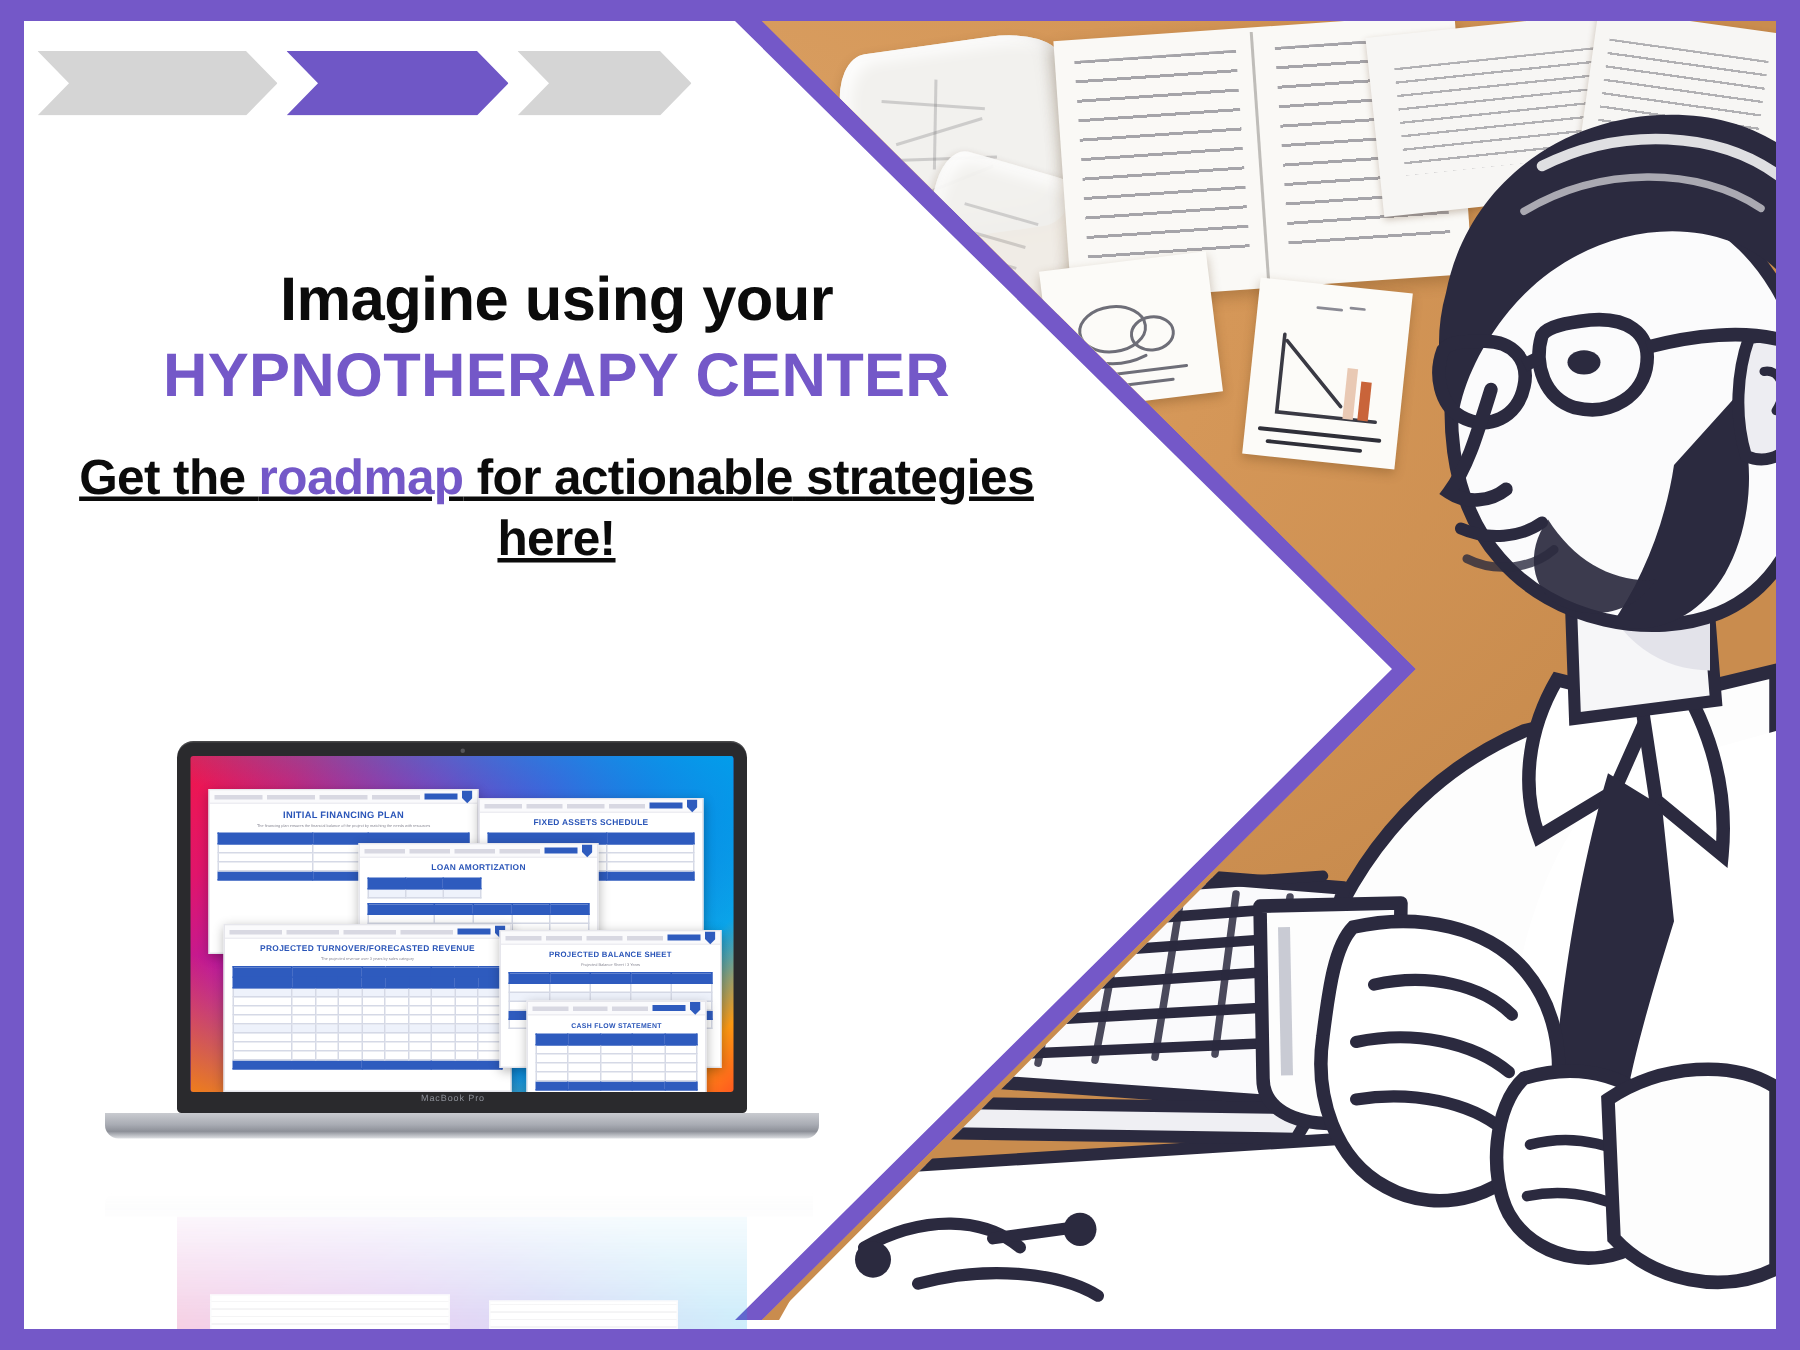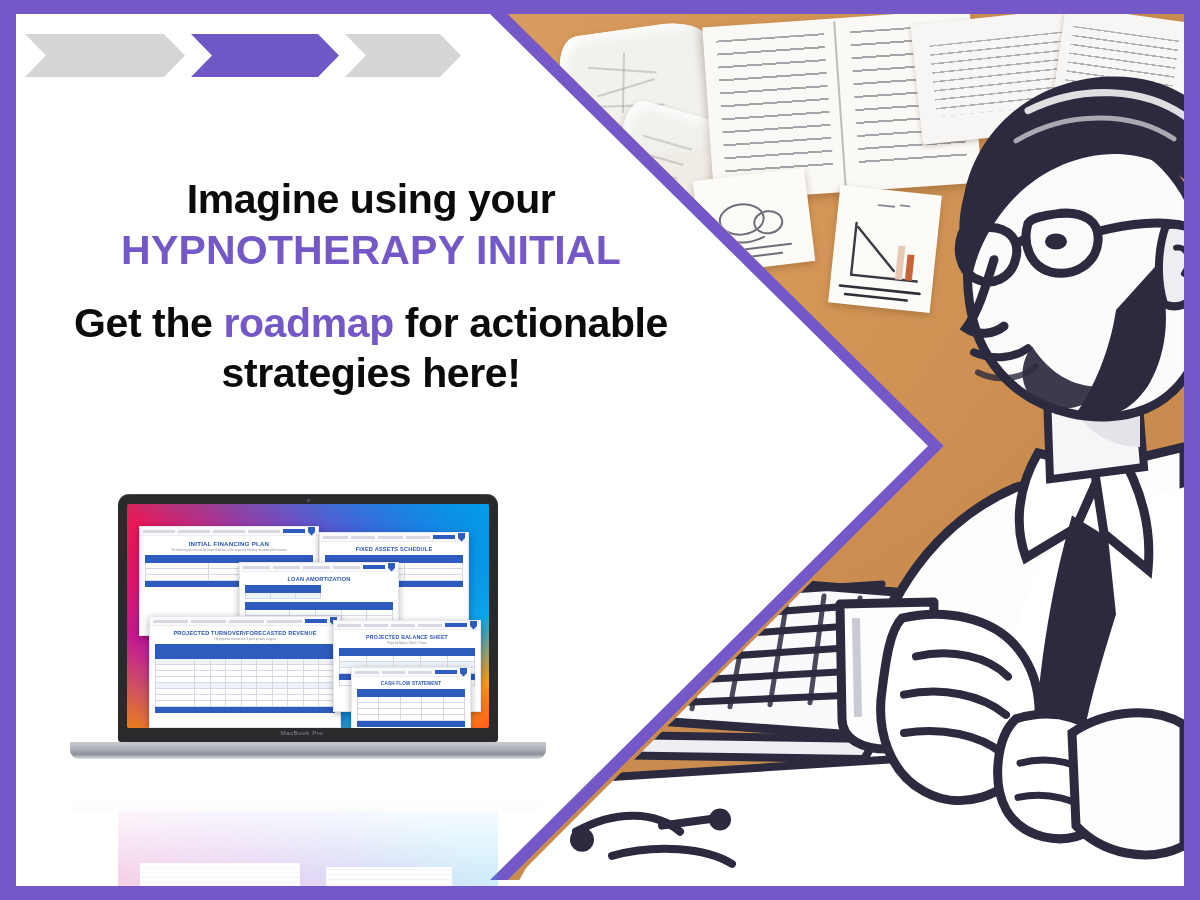--- a/index.html
+++ b/index.html
@@ -130,21 +130,21 @@
     position: absolute; left: 10px; top: 160px; width: 690px;
     text-align: center;
     font-weight: 700;
     color: #0B0B0B;
     letter-spacing: -0.4px;
     line-height: 1.24;
   }
   .headline .l1 { font-size: 41px; display: block; }
   .headline .l2 { font-size: 41px; display: block; color: #7458C8; letter-spacing: .2px; }
   .headline .l3 { font-size: 41px; display: block; }
-  .headline .p2 { display: block; margin-top: 22px; font-size: 41px; }
+  .headline .p2 { display: block; margin-top: 22px; font-size: 33px; text-decoration: underline; }
   .accent { color: #7458C8; }
 
   
   .laptop-wrap { position: absolute; left: 46px; top: 480px; width: 480px; height: 400px; }
 
   .lid {
     position: absolute; left: 56px; top: 0; width: 380px; height: 248px;
     background: #2A2A2D;
     border-radius: 11px 11px 3px 3px;
     padding: 10px 9px 14px 9px;
@@ -442,21 +442,21 @@
     <div class="left">
 
       <div class="steps">
         <div class="chev c1"></div>
         <div class="chev c2"></div>
         <div class="chev c3"></div>
       </div>
 
       <div class="headline">
         <span class="l1">Imagine using your</span>
-        <span class="l2">HYPNOTHERAPY INITIAL</span>
+        <span class="l2">HYPNOTHERAPY CENTER</span>
         <span class="p2"><span>Get the </span><span class="accent">roadmap</span><span> for actionable</span>
           <span>strategies here!</span>
         </span>
       </div>
 
       <div class="laptop-wrap">
 
         <div class="lid">
           <div class="cam"></div>
           <div class="screen">

